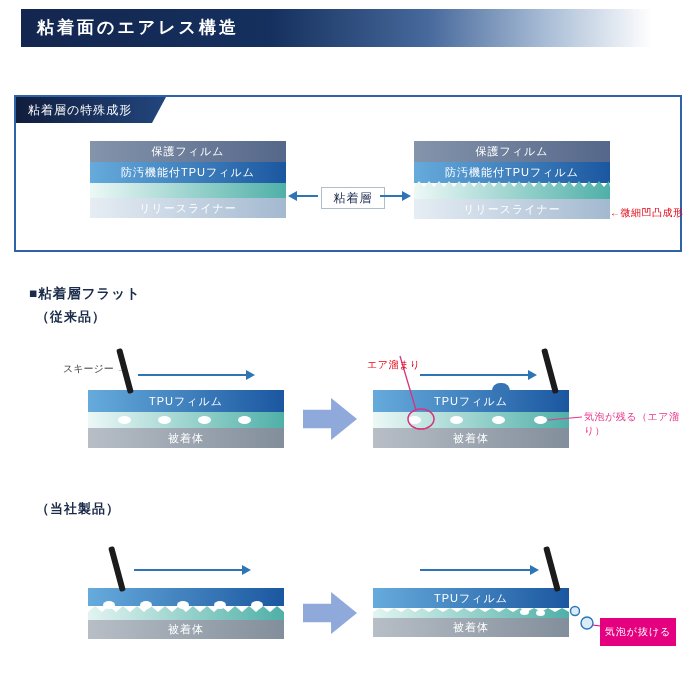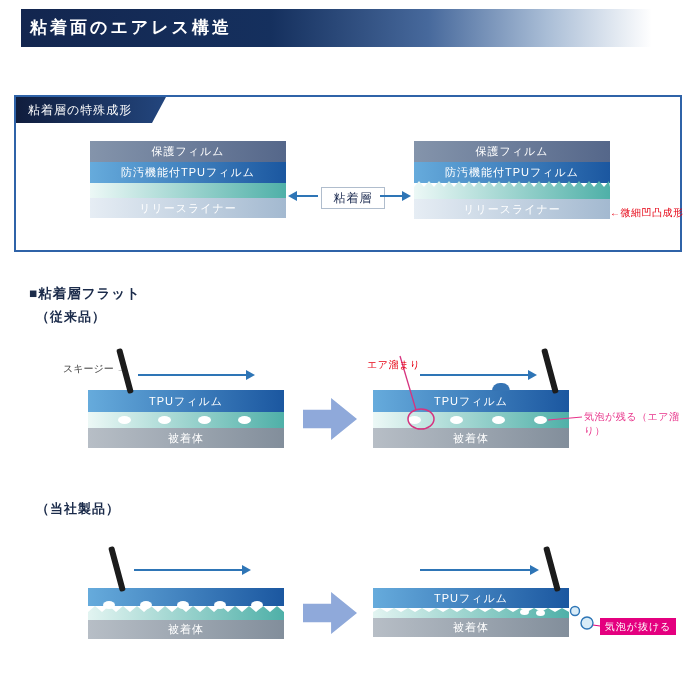--- a/index.html
+++ b/index.html
@@ -1,21 +1,21 @@
 <!DOCTYPE html>
 <html><head>
 <meta charset="utf-8">
 <style>
   html,body{margin:0;padding:0;background:#fff;}
   #page{position:relative;width:700px;height:700px;background:#fff;overflow:hidden;
         font-family:"Liberation Sans", sans-serif;color:#1b2b4a;}
   
   #header{position:absolute;left:21px;top:9px;width:657px;height:38px;
     background:linear-gradient(90deg,#13264f 0%,#15305e 38%,#47699c 62%,#a9bdd6 80%,#ffffff 96%);}
-  #header .title{display:block;line-height:38px;padding-left:9px;color:#fff;
+  #header .title{display:block;line-height:38px;padding-left:16px;color:#fff;
     font-family:"Liberation Serif", serif;font-weight:bold;font-size:17px;letter-spacing:3px;}
   
   #topBox{position:absolute;left:14px;top:95px;width:664px;height:153px;border:2px solid #2f63a8;background:#fff;}
   #topBoxLabel{position:absolute;left:16px;top:97px;width:150px;height:26px;
     background:linear-gradient(90deg,#101d3d,#23467e);color:#fff;font-size:12px;line-height:26px;
     padding-left:12px;letter-spacing:1px;box-sizing:border-box;
     clip-path:polygon(0 0,100% 0,calc(100% - 14px) 100%,0 100%);}
   
   .layer{position:absolute;display:flex;align-items:center;justify-content:center;
     color:#fff;font-size:11px;letter-spacing:1px;box-sizing:border-box;}
@@ -36,21 +36,21 @@
   .heading{position:absolute;font-size:13.5px;font-weight:bold;color:#1b2b4a;letter-spacing:1px;}
   .subheading{position:absolute;font-size:13px;color:#1b2b4a;letter-spacing:1px;font-weight:bold;}
   .small-label{position:absolute;font-size:10px;color:#444;}
   .note-red{position:absolute;font-size:10px;color:#e60012;z-index:7;letter-spacing:0.5px;margin-top:16px;}
   .note-pink{position:absolute;font-size:10px;color:#e8338a;z-index:7;letter-spacing:0.5px;}
   #adhesiveTag{position:absolute;left:321px;top:187px;width:62px;height:20px;background:#fff;
     border:1px solid #b0bdcd;color:#16254c;font-size:12px;display:flex;align-items:center;justify-content:center;
     letter-spacing:1px;}
   .bump{position:absolute;width:18px;height:8px;background:#3674b4;border-radius:9px 9px 0 0;}
   svg.zz{position:absolute;display:block;}
-  #escapeLabel{position:absolute;left:600px;top:618px;width:76px;height:17px;background:#e4007f;color:#fff;
+  #escapeLabel{position:absolute;left:600px;top:618px;width:76px;height:28px;background:#e4007f;color:#fff;
     font-size:10px;display:flex;align-items:center;justify-content:center;z-index:7;letter-spacing:1px;}
   #overlay{position:absolute;left:0;top:0;z-index:6;pointer-events:none;}
 </style>
 </head>
 <body>
 
 <div id="page">
 
   <div id="header">
     <span class="title">粘着面のエアレス構造</span>

